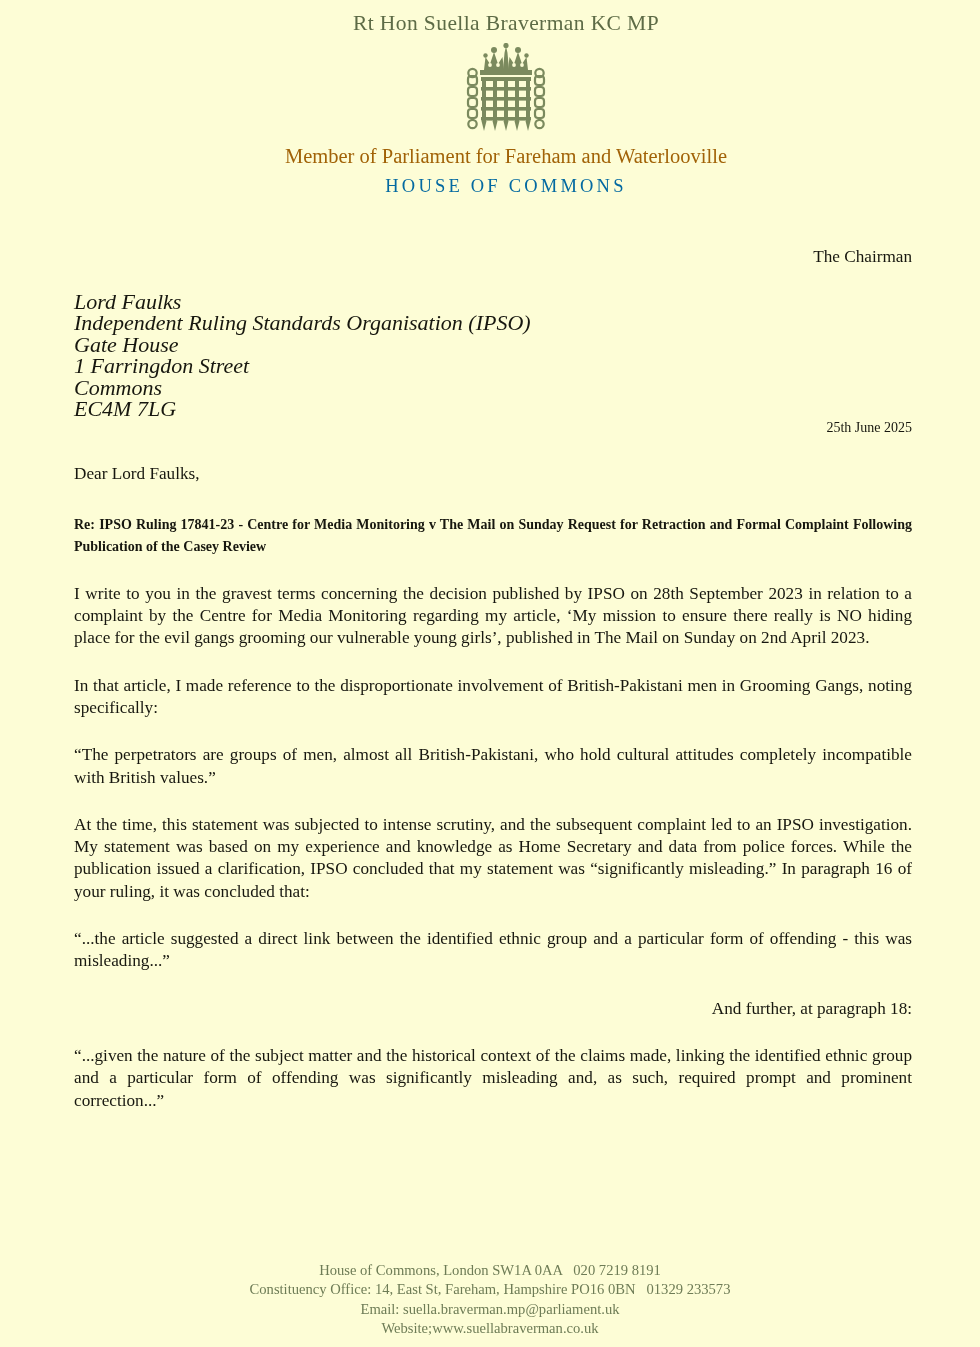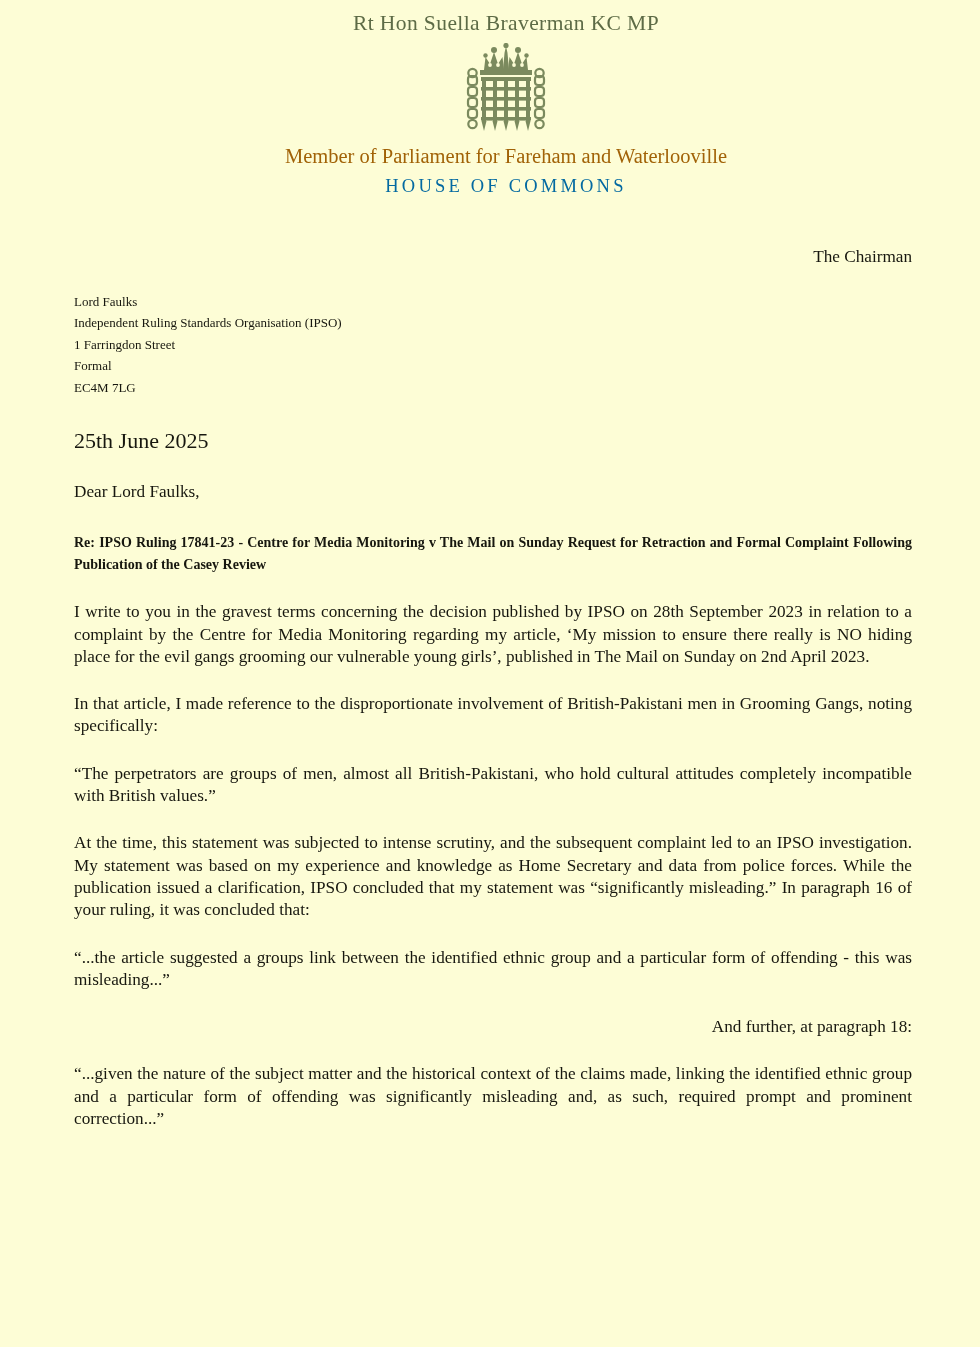--- a/index.html
+++ b/index.html
@@ -70,28 +70,28 @@
     right: 68px;
     top: 246px;
   }
   .addressee-role {
     font-size: 17.2px;
     line-height: 21.8px;
     text-align: right;
   }
   .addressee {
     margin-top: 23px;
-    font-size: 13px;
+    font-size: 22px;
     line-height: 21.5px;
+    font-style: italic;
   }
   .addressee div { white-space: pre; }
   .date-line {
-    text-align: left;
-    margin-top: 30px;
-    font-size: 22px;
+    text-align: right;
+    font-size: 14px;
   }
   .salutation {
     margin-top: 28px;
     font-size: 17.2px;
   }
   .subject {
     margin-top: 30px;
     font-weight: bold;
     font-size: 14px;
     line-height: 22px;
@@ -191,34 +191,41 @@
     <div class="lh-house">HOUSE OF COMMONS</div>
   </div>
 
   <div class="body-area">
 
     <div class="addressee-role">The Chairman</div>
 
     <div class="addressee">
       <div>Lord Faulks</div>
       <div>Independent Ruling Standards Organisation (IPSO)</div>
+      <div>Gate House</div>
       <div>1 Farringdon Street</div>
-      <div>Formal</div>
+      <div>Commons</div>
       <div>EC4M 7LG</div>
     </div>
 
     <div class="date-line">25th June 2025</div>
 
     <div class="salutation">Dear Lord Faulks,</div>
 
     <div class="subject">Re: IPSO Ruling 17841-23 - Centre for Media Monitoring v The Mail on Sunday Request for Retraction and Formal Complaint Following Publication of the Casey Review</div>
 
     <p class="para">I write to you in the gravest terms concerning the decision published by IPSO on 28th September 2023 in relation to a complaint by the Centre for Media Monitoring regarding my article, ‘My mission to ensure there really is NO hiding place for the evil gangs grooming our vulnerable young girls’, published in The Mail on Sunday on 2nd April 2023.</p>
     <p class="para">In that article, I made reference to the disproportionate involvement of British-Pakistani men in Grooming Gangs, noting specifically:</p>
     <p class="para">“The perpetrators are groups of men, almost all British-Pakistani, who hold cultural attitudes completely incompatible with British values.”</p>
     <p class="para">At the time, this statement was subjected to intense scrutiny, and the subsequent complaint led to an IPSO investigation. My statement was based on my experience and knowledge as Home Secretary and data from police forces. While the publication issued a clarification, IPSO concluded that my statement was “significantly misleading.” In paragraph 16 of your ruling, it was concluded that:</p>
-    <p class="para">“...the article suggested a groups link between the identified ethnic group and a particular form of offending - this was misleading...”</p>
+    <p class="para">“...the article suggested a direct link between the identified ethnic group and a particular form of offending - this was misleading...”</p>
     <p class="para short">And further, at paragraph 18:</p>
     <p class="para">“...given the nature of the subject matter and the historical context of the claims made, linking the identified ethnic group and a particular form of offending was significantly misleading and, as such, required prompt and prominent correction...”</p>
   </div>
 
+  <div class="footer">
+    <div>House of Commons, London SW1A 0AA   020 7219 8191</div>
+    <div>Constituency Office: 14, East St, Fareham, Hampshire PO16 0BN   01329 233573</div>
+    <div>Email: suella.braverman.mp@parliament.uk</div>
+    <div>Website;www.suellabraverman.co.uk</div>
+  </div>
 
 </div>
 
 </body></html>

